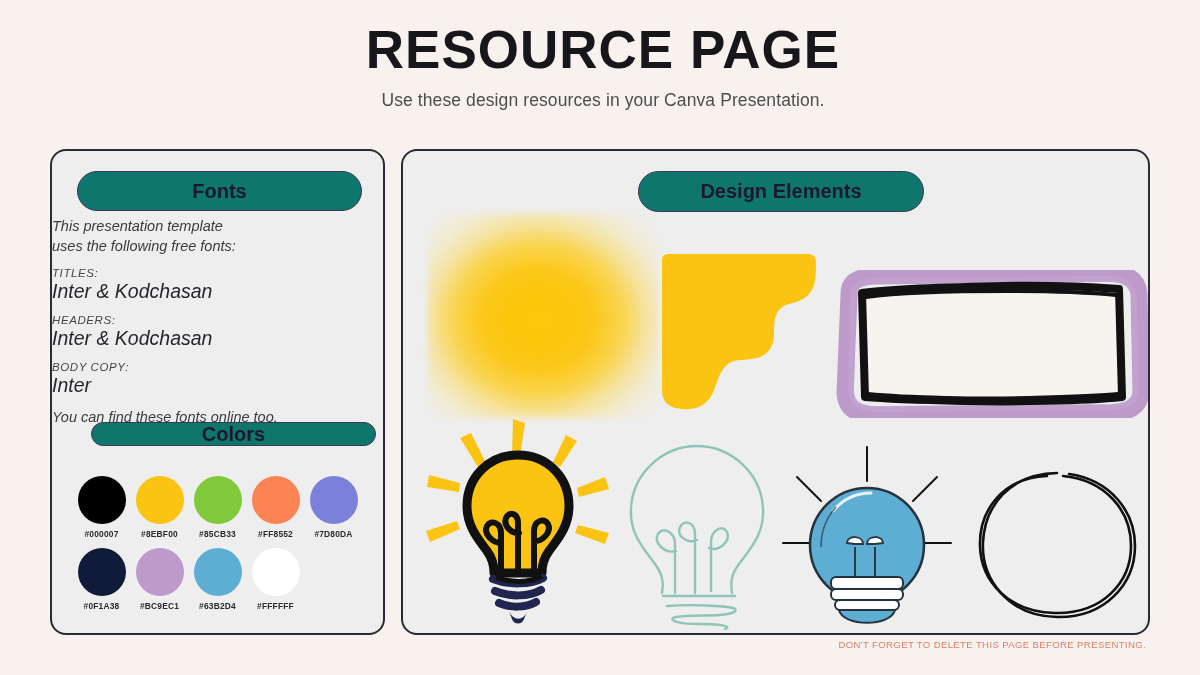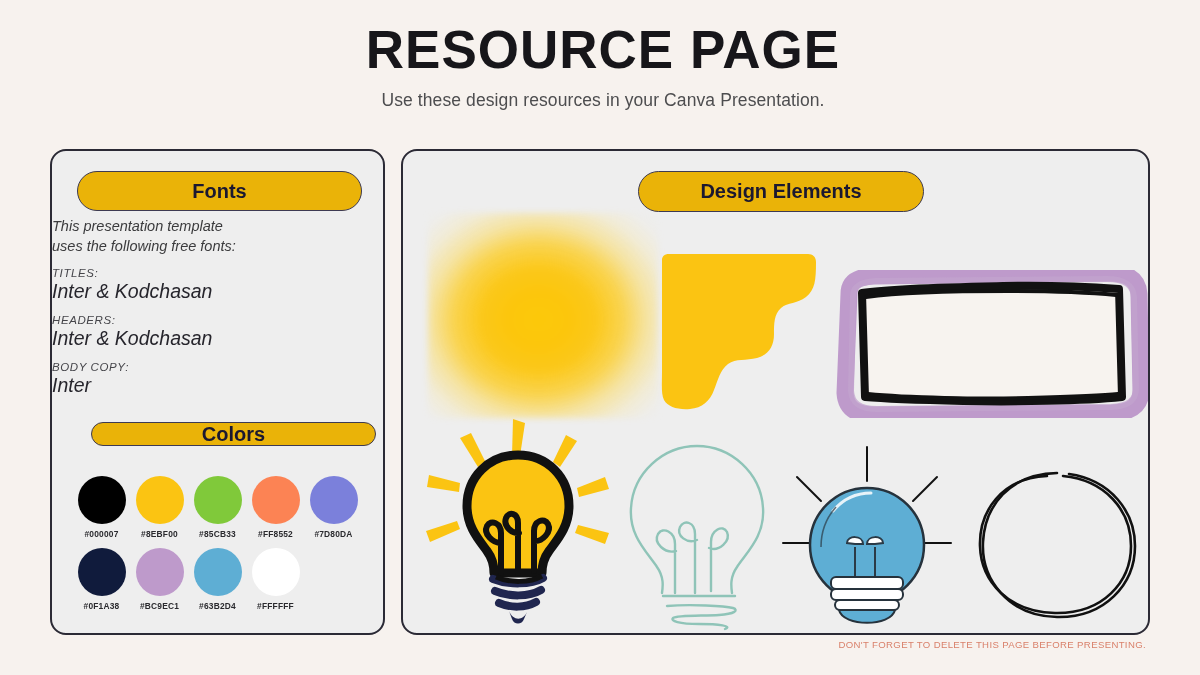--- a/index.html
+++ b/index.html
@@ -48,21 +48,21 @@
     border: 2.5px solid #2b2a35;
     border-radius: 16px;
     box-sizing: border-box;
   }
   .panel-left  { left: 50px;  top: 149px; width: 335px; height: 486px; }
   .panel-right { left: 401px; top: 149px; width: 749px; height: 486px; }
 
   
   .pill {
     position: absolute;
-    background: #eab308;
+    background: #0f766e;
     border: 1.8px solid #3d3a52;
     border-radius: 24px;
     box-sizing: border-box;
     display: flex;
     align-items: center;
     justify-content: center;
     font-weight: bold;
     color: #1b1830;
   }
   .pill-fonts   { left: 25px;  top: 20px;  width: 285px; height: 40px; font-size: 20px; }
@@ -198,20 +198,21 @@
       <div class="font-group">
         <div class="font-label">HEADERS:</div>
         <div class="font-value">Inter &amp; Kodchasan</div>
       </div>
 
       <div class="font-group">
         <div class="font-label">BODY COPY:</div>
         <div class="font-value">Inter</div>
       </div>
 
+      <div class="fonts-outro">You can find these fonts online too.</div>
     </div>
 
     <div class="pill pill-colors">
       <span>Colors</span>
     </div>
 
     <div class="swatch-grid">
         <div class="swatch-cell">
           <div class="swatch-dot" style="background: rgb(0, 0, 0);"></div>
           <div class="swatch-hex">#000007</div>

